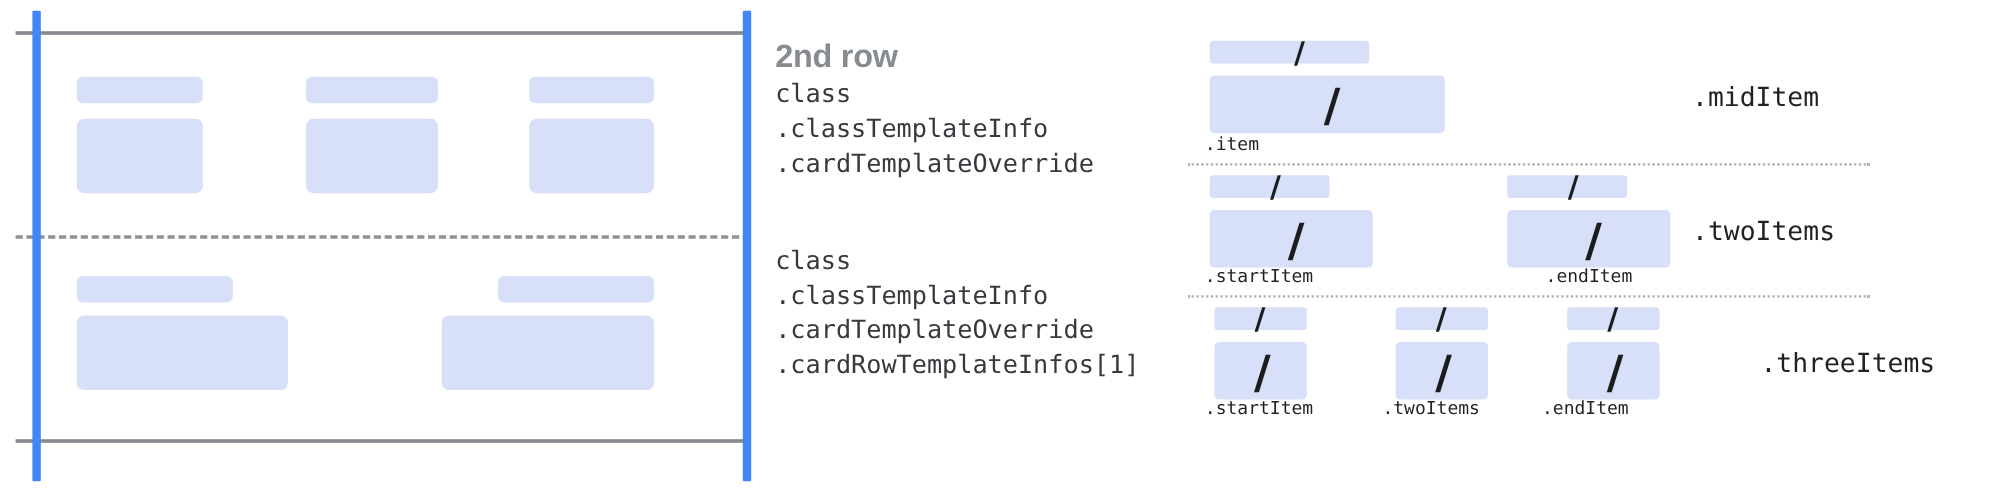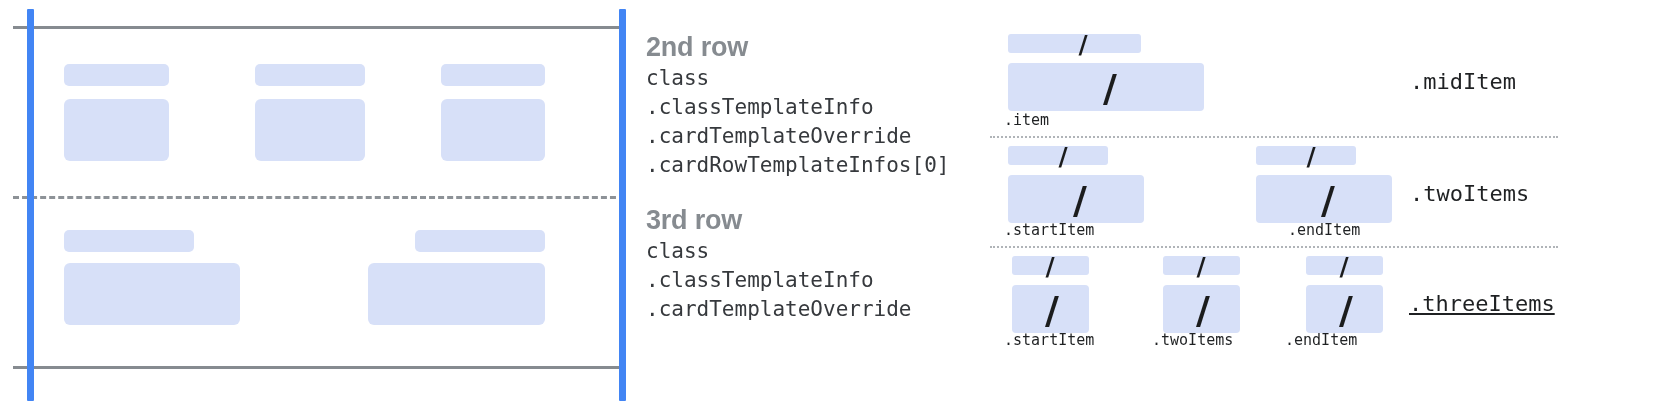--- a/index.html
+++ b/index.html
@@ -99,28 +99,27 @@
       <div class="ph sm" style="left:415px;top:230px;width:130px;"></div>
       <div class="ph lg" style="left:368px;top:263px;width:177px;"></div>
     </div>
   </div>
 
   <div class="annot" style="left:646px;top:30px;">
     <div class="head">2nd row</div>
     <div class="codeline">class</div>
     <div class="codeline">.classTemplateInfo</div>
     <div class="codeline">.cardTemplateOverride</div>
-    <div class="codeline">.cardRowTemplateInfos[0]</div>
   </div>
 
   <div class="annot" style="left:646px;top:203px;">
-    <div class="head">3rd row</div>
     <div class="codeline">class</div>
     <div class="codeline">.classTemplateInfo</div>
     <div class="codeline">.cardTemplateOverride</div>
+    <div class="codeline">.cardRowTemplateInfos[1]</div>
   </div>
 
   <div>
 
     <div class="sect">
       <div class="itembox" style="left:1008px;top:34px;width:196px;height:80px;">
         <div class="bar top" style="width:133px;"></div>
         <div class="slash s1" style="left:75px;top:10px;">/</div>
         <div class="bar main" style="width:196px;"></div>
         <div class="slash s2" style="left:102px;top:54px;">/</div>
@@ -171,17 +170,17 @@
       <div class="mono" style="left:1152px;top:328px;">.twoItems</div>
 
       <div class="itembox" style="left:1306px;top:256px;width:77px;height:80px;">
         <div class="bar top" style="width:77px;"></div>
         <div class="slash s1" style="left:38px;top:10px;">/</div>
         <div class="bar main" style="width:77px;"></div>
         <div class="slash s2" style="left:40px;top:54px;">/</div>
       </div>
       <div class="mono" style="left:1285px;top:328px;">.endItem</div>
 
-      <div class="mono rlabel" style="left:1409px;top:292px;text-decoration:underline;">.threeItems</div>
+      <div class="mono rlabel" style="left:1467px;top:292px;">.threeItems</div>
     </div>
   </div>
 
 </div>
 
 </body></html>

